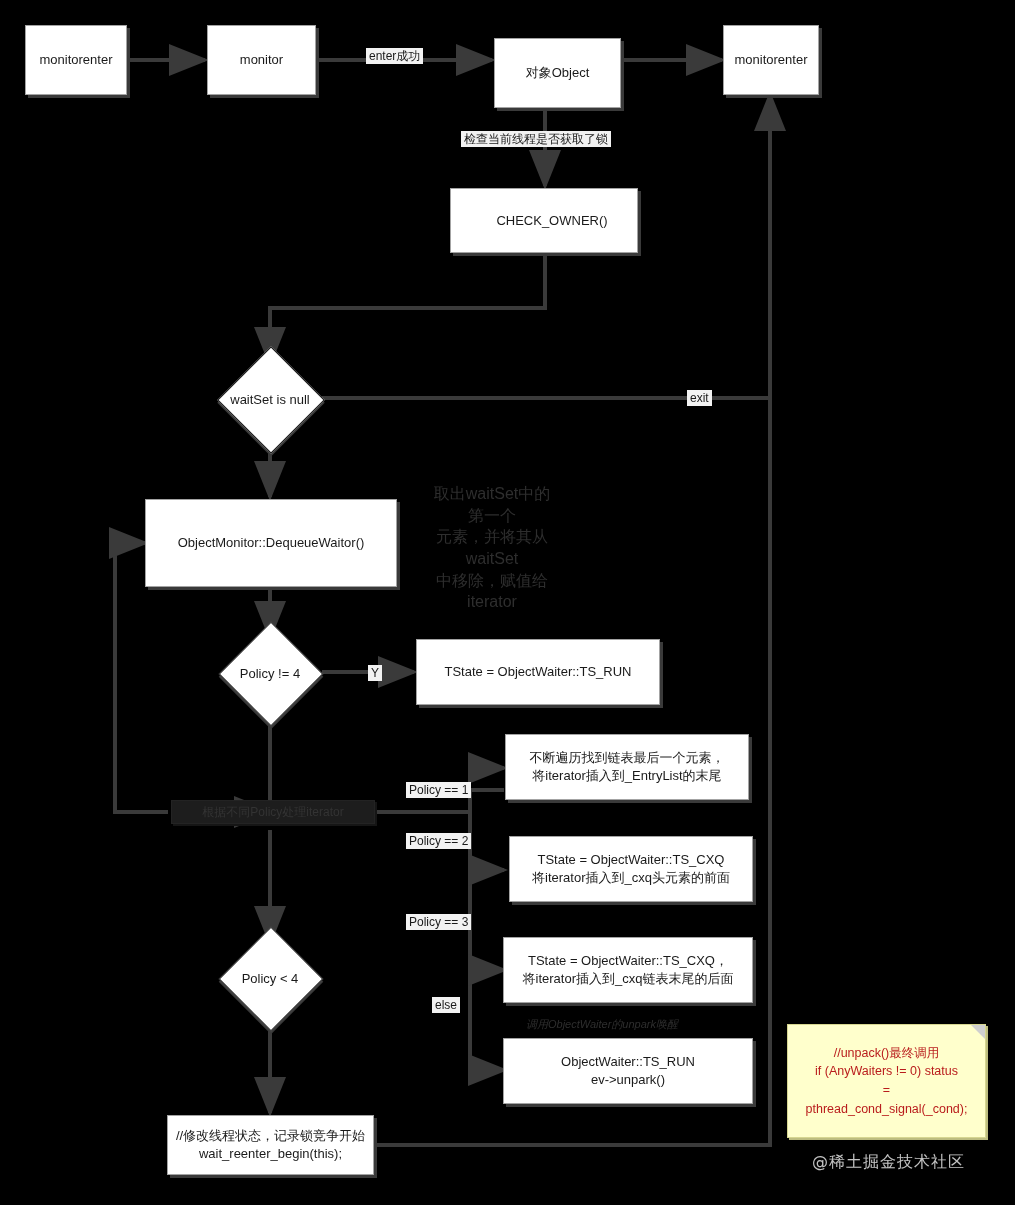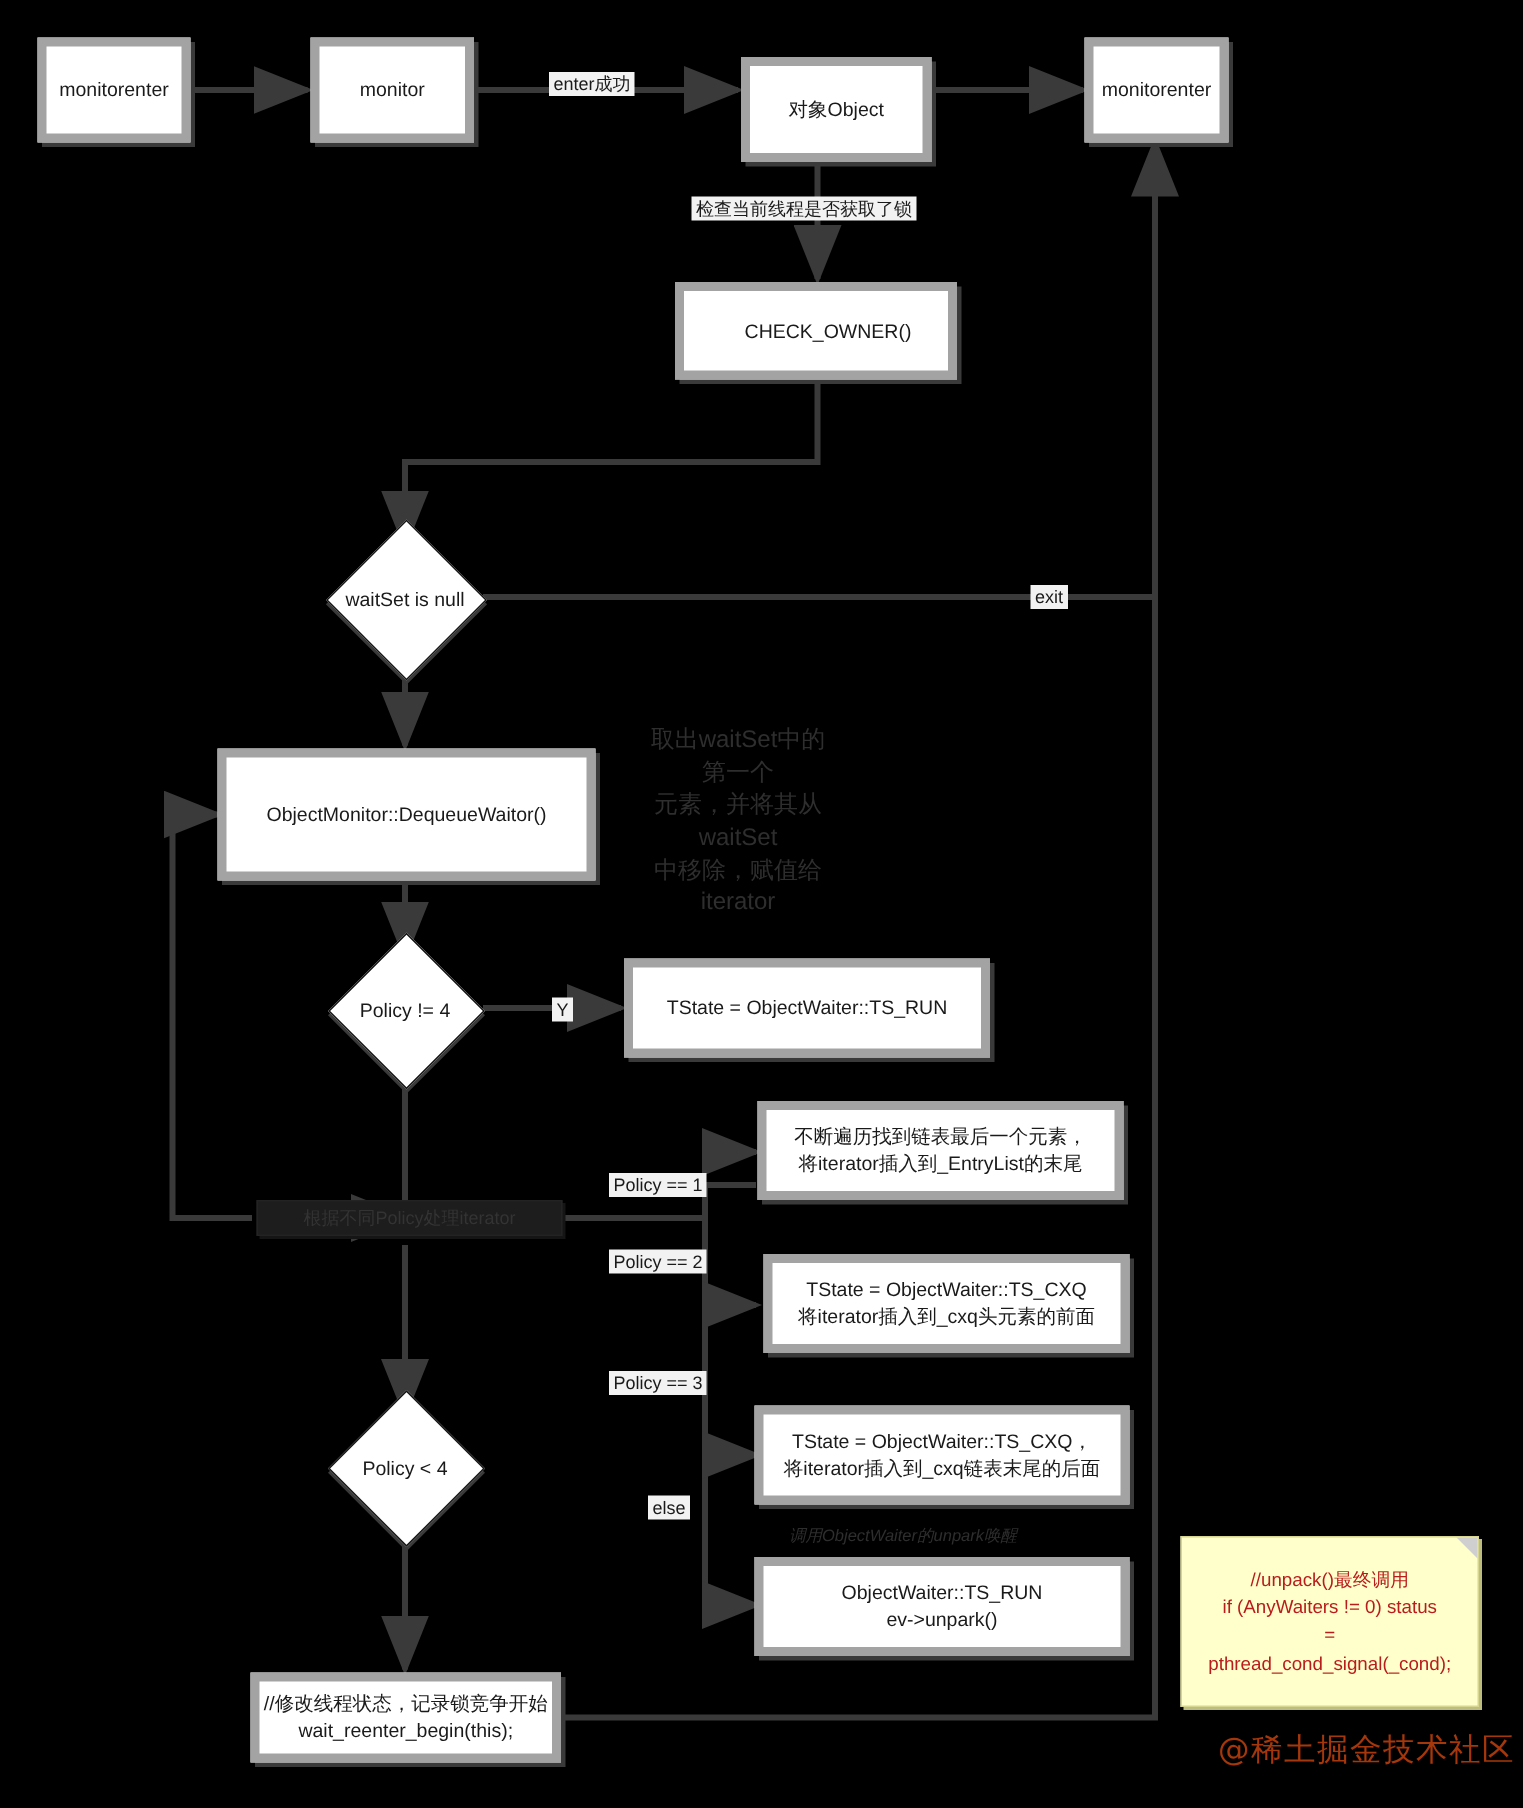--- a/index.html
+++ b/index.html
@@ -15,21 +15,21 @@
   .node{
     position:absolute;
     box-sizing:border-box;
     display:flex;align-items:center;justify-content:center;
     text-align:center;
     line-height:1.35;
     white-space:pre-line;
   }
   .box{
     background:#ffffff;
-    border:6px solid #a3a3a3;
+    border:1px solid #a3a3a3;
     color:#1a1a1a;
     font-size:13px;
     box-shadow:3px 3px 0 0 #3a3a3a;
   }
   .diamond-wrap{position:absolute;}
   .diamond{
     position:absolute;left:0;top:0;
     background:#ffffff;
     border:1px solid #141414;
     transform:rotate(45deg);
@@ -82,22 +82,22 @@
     box-shadow:2px 2px 0 0 #bdbd80;
   }
   .note .dogear{
     position:absolute;right:0;top:0;
     width:0;height:0;
     border-left:14px solid transparent;
     border-top:14px solid #cfcfcf;
   }
   .watermark{
     position:absolute;
-    color:#c2410c;
-    font-size:21px;
+    color:#e5e5e5;
+    font-size:16px;
     letter-spacing:1px;
     white-space:nowrap;
     opacity:.85;
     font-family:"DejaVu Sans",sans-serif;
   }
 </style>
 </head>
 <body>
 
 <div id="canvas">

